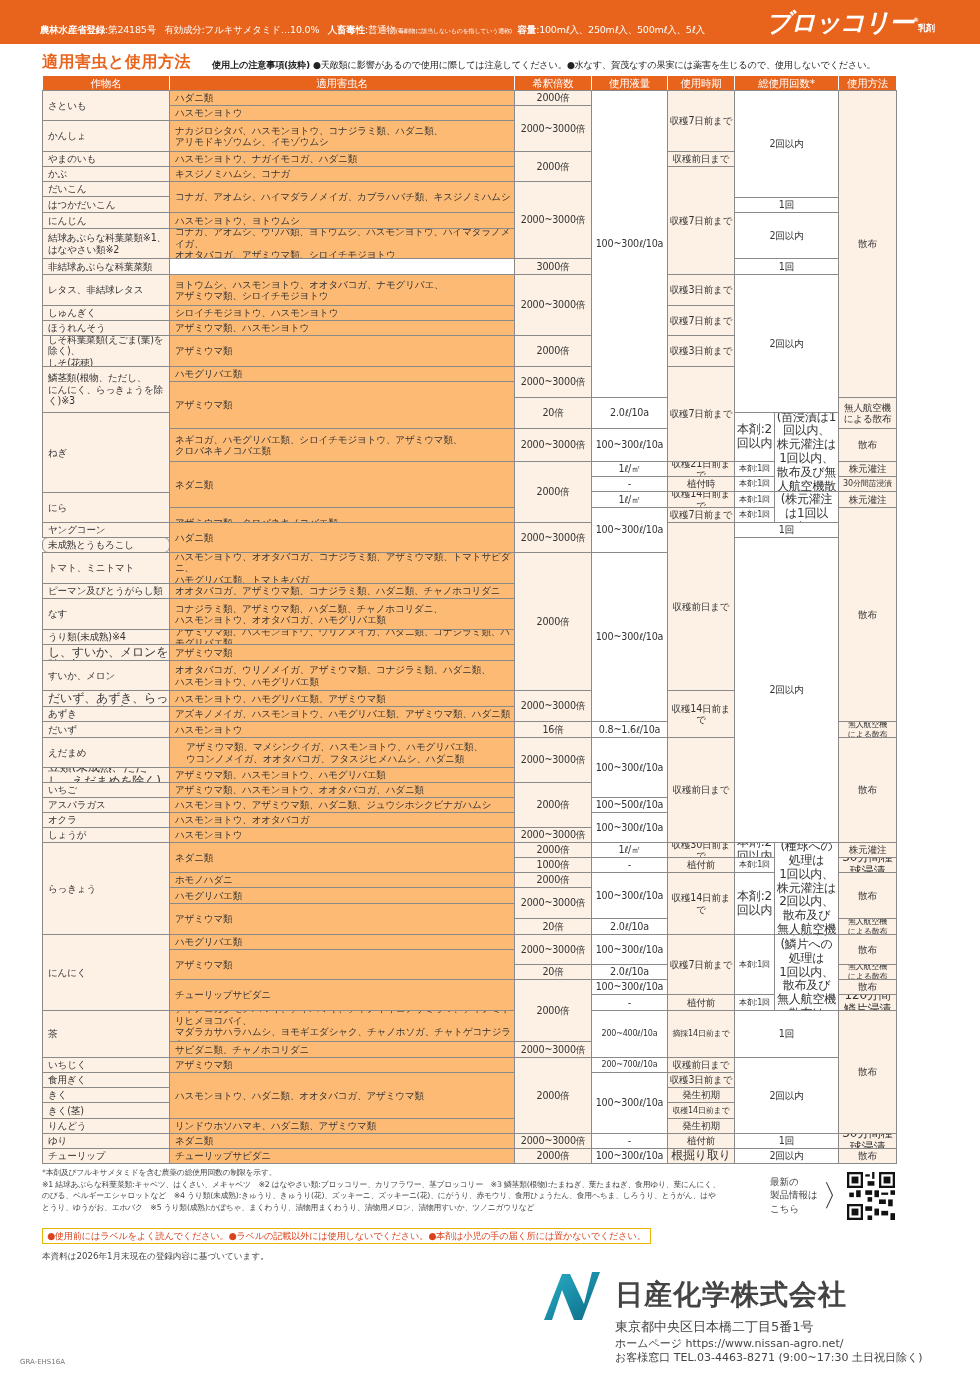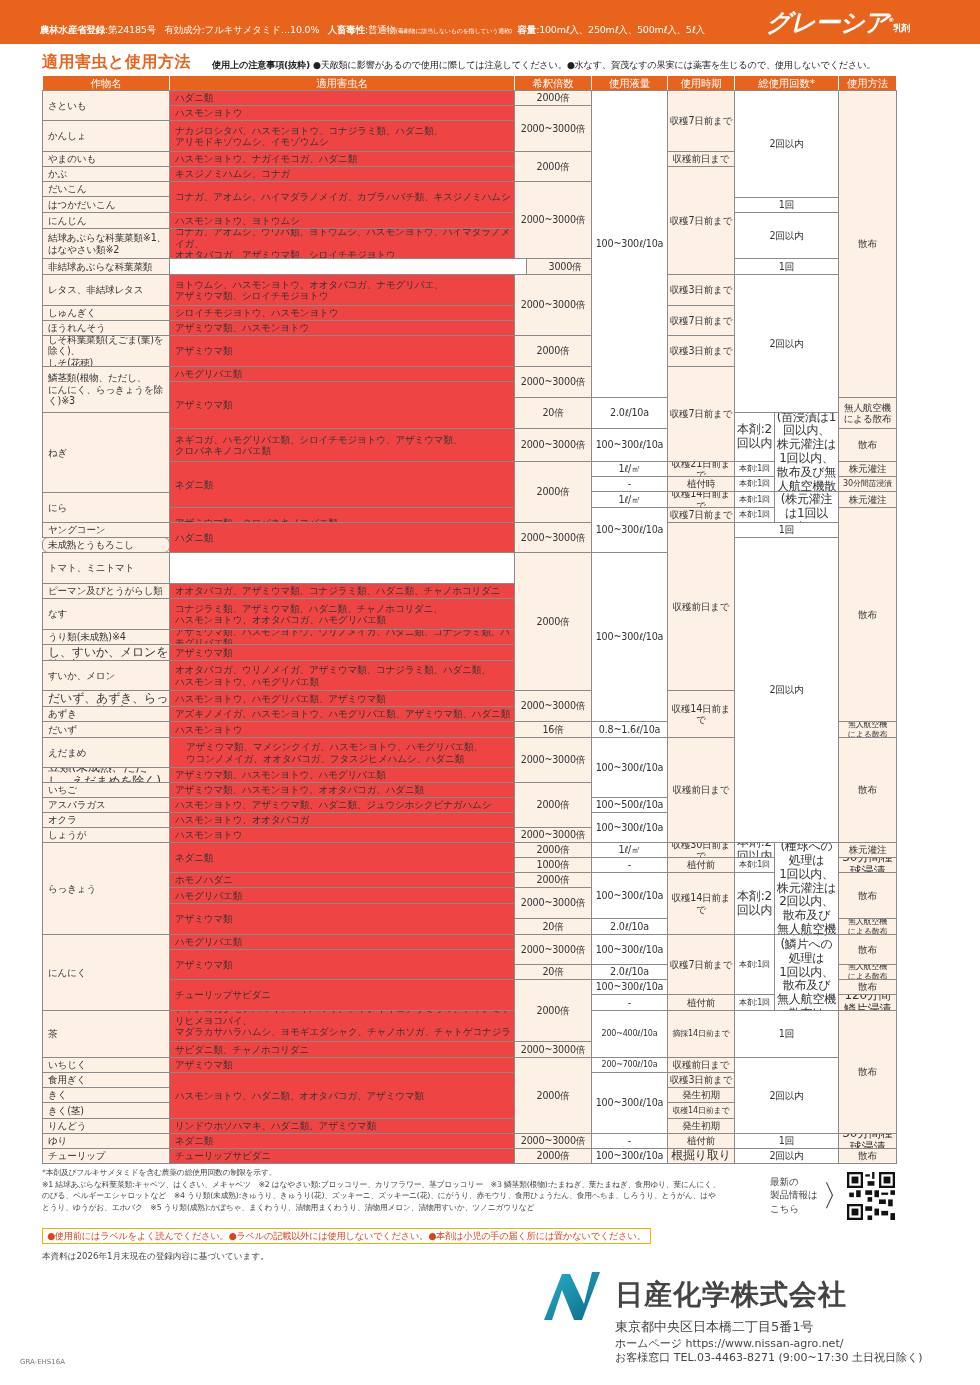--- a/index.html
+++ b/index.html
@@ -11,21 +11,21 @@
 .brand{position:absolute;left:766px;top:6px;font-size:25px;font-weight:bold;font-style:italic;letter-spacing:-1px;color:#fff}
 .brand sup{font-size:6px}
 .brand .emul{font-size:9px;font-style:normal}
 .sec-title{position:absolute;left:42px;top:52px;font-size:16px;color:#e8631c;font-weight:bold;letter-spacing:0.5px}
 .caution{position:absolute;left:212px;top:59px;font-size:9.2px;white-space:nowrap;color:#222;letter-spacing:-0.2px}
 .caution b{font-weight:bold}
 .tbl{position:absolute;left:0;top:0;width:980px;height:1165px}
 .c{position:absolute;display:flex;align-items:center;border:1px solid #8a8a8a;font-size:9.6px;line-height:1.2;overflow:hidden;color:#333;white-space:pre-line;letter-spacing:-0.2px}
 .c.hd{background:#e8631c;color:#fff;justify-content:center;border-color:#fff;font-size:10.5px}
 .c.crop{background:#fdf1e6;padding-left:5px}
-.c.pest{background:#ef4444;padding-left:5px}
+.c.pest{background:#fdba74;padding-left:5px}
 .c.tint{background:#fdf1e6;justify-content:center;text-align:center}
 .c.wh{background:#fff;justify-content:center;text-align:center}
 .c.tiny{font-size:12px;line-height:1.15}
 .c.sm{font-size:8px}
 .foot{position:absolute;left:42px;top:1167px;width:680px;font-size:7.8px;line-height:1.5;color:#444;letter-spacing:-0.2px}
 .warn{position:absolute;left:42px;top:1228px;height:16px;border:1px solid #eab308;color:#d9421a;font-size:9.2px;padding:1px 4px;white-space:nowrap;letter-spacing:-0.2px}
 .basis{position:absolute;left:42px;top:1251px;font-size:8.6px;color:#444}
 .qrtext{position:absolute;left:770px;top:1175px;font-size:9.5px;line-height:1.4;color:#444}
 .chev{position:absolute;left:822px;top:1176px;font-size:30px;color:#444;font-weight:100}
 .qr{position:absolute;left:847px;top:1172px;width:48px;height:48px}
@@ -39,21 +39,21 @@
 </head>
 <body>
 
 <div class="topbar">
   <div class="reg">
     <b>農林水産省登録</b><span>:第24185号</span>&nbsp;&nbsp;
     <span>有効成分</span><span>:フルキサメタミド…10.0%</span>&nbsp;&nbsp;
     <b>人畜毒性</b><span>:普通物</span><span class="sm">(毒劇物に該当しないものを指していう通称)</span>&nbsp;
     <b>容量</b><span>:100mℓ入、250mℓ入、500mℓ入、5ℓ入</span>
   </div>
-  <div class="brand"><span>グレーシア</span><sup>®</sup><span class="emul">乳剤</span></div>
+  <div class="brand"><span>ブロッコリー</span><sup>®</sup><span class="emul">乳剤</span></div>
 </div>
 
 <div class="sec-title">適用害虫と使用方法</div>
 <div class="caution"><b>使用上の注意事項(抜粋)</b> <span>●天敵類に影響があるので使用に際しては注意してください。●水なす、賀茂なすの果実には薬害を生じるので、使用しないでください。</span></div>
 
 <div class="tbl" id="tbl">
     <div class="c hd" style="left: 42px; top: 75px; width: 128px; height: 16px;">作物名</div>
     <div class="c hd" style="left: 169px; top: 75px; width: 346px; height: 16px;">適用害虫名</div>
     <div class="c hd" style="left: 514px; top: 75px; width: 78px; height: 16px;">希釈倍数</div>
     <div class="c hd" style="left: 591px; top: 75px; width: 77px; height: 16px;">使用液量</div>
@@ -121,20 +121,22 @@
     <div class="c pest" style="left: 169px; top: 305px; width: 346px; height: 16px;">シロイチモジヨトウ、ハスモンヨトウ</div>
     <div class="c pest" style="left: 169px; top: 320px; width: 346px; height: 16px;">アザミウマ類、ハスモンヨトウ</div>
     <div class="c pest" style="left: 169px; top: 335px; width: 346px; height: 32px;">アザミウマ類</div>
     <div class="c pest" style="left: 169px; top: 366px; width: 346px; height: 16px;">ハモグリバエ類</div>
     <div class="c pest" style="left: 169px; top: 381px; width: 346px; height: 48px;">アザミウマ類</div>
     <div class="c pest" style="left: 169px; top: 428px; width: 346px; height: 34px;">ネギコガ、ハモグリバエ類、シロイチモジヨトウ、アザミウマ類、
 クロバネキノコバエ類</div>
     <div class="c pest" style="left: 169px; top: 461px; width: 346px; height: 47px;">ネダニ類</div>
     <div class="c pest" style="left: 169px; top: 507px; width: 346px; height: 32px;">アザミウマ類、クロバネキノコバエ類</div>
     <div class="c pest" style="left: 169px; top: 522px; width: 346px; height: 31px;">ハダニ類</div>
+    <div class="c pest" style="left: 169px; top: 552px; width: 346px; height: 32px;">ハスモンヨトウ、オオタバコガ、コナジラミ類、アザミウマ類、トマトサビダニ、
+ハモグリバエ類、トマトキバガ</div>
     <div class="c pest" style="left: 169px; top: 583px; width: 346px; height: 16px;">オオタバコガ、アザミウマ類、コナジラミ類、ハダニ類、チャノホコリダニ</div>
     <div class="c pest" style="left: 169px; top: 598px; width: 346px; height: 32px;">コナジラミ類、アザミウマ類、ハダニ類、チャノホコリダニ、
 ハスモンヨトウ、オオタバコガ、ハモグリバエ類</div>
     <div class="c pest" style="left: 169px; top: 629px; width: 346px; height: 16px;">アザミウマ類、ハスモンヨトウ、ウリノメイガ、ハダニ類、コナジラミ類、ハモグリバエ類</div>
     <div class="c pest" style="left: 169px; top: 644px; width: 346px; height: 17px;">アザミウマ類</div>
     <div class="c pest" style="left: 169px; top: 660px; width: 346px; height: 31px;">オオタバコガ、ウリノメイガ、アザミウマ類、コナジラミ類、ハダニ類、
 ハスモンヨトウ、ハモグリバエ類</div>
     <div class="c pest" style="left: 169px; top: 690px; width: 346px; height: 17px;">ハスモンヨトウ、ハモグリバエ類、アザミウマ類</div>
     <div class="c pest" style="left: 169px; top: 706px; width: 346px; height: 16px;">アズキノメイガ、ハスモンヨトウ、ハモグリバエ類、アザミウマ類、ハダニ類</div>
     <div class="c pest" style="left: 169px; top: 721px; width: 346px; height: 17px;">ハスモンヨトウ</div>
@@ -157,21 +159,21 @@
     <div class="c pest" style="left: 169px; top: 1041px; width: 346px; height: 17px;">サビダニ類、チャノホコリダニ</div>
     <div class="c pest" style="left: 169px; top: 1057px; width: 346px; height: 16px;">アザミウマ類</div>
     <div class="c pest" style="left: 169px; top: 1072px; width: 346px; height: 47px;">ハスモンヨトウ、ハダニ類、オオタバコガ、アザミウマ類</div>
     <div class="c pest" style="left: 169px; top: 1118px; width: 346px; height: 16px;">リンドウホソハマキ、ハダニ類、アザミウマ類</div>
     <div class="c pest" style="left: 169px; top: 1133px; width: 346px; height: 16px;">ネダニ類</div>
     <div class="c pest" style="left: 169px; top: 1148px; width: 346px; height: 16px;">チューリップサビダニ</div>
     <div class="c tint" style="left: 514px; top: 90px; width: 78px; height: 16px;">2000倍</div>
     <div class="c tint" style="left: 514px; top: 105px; width: 78px; height: 47px;">2000~3000倍</div>
     <div class="c tint" style="left: 514px; top: 151px; width: 78px; height: 31px;">2000倍</div>
     <div class="c tint" style="left: 514px; top: 181px; width: 78px; height: 78px;">2000~3000倍</div>
-    <div class="c tint" style="left: 514px; top: 258px; width: 78px; height: 17px; margin-left: 12px;">3000倍</div>
+    <div class="c tint" style="left: 514px; top: 258px; width: 78px; height: 17px;">3000倍</div>
     <div class="c tint" style="left: 514px; top: 274px; width: 78px; height: 62px;">2000~3000倍</div>
     <div class="c tint" style="left: 514px; top: 335px; width: 78px; height: 32px;">2000倍</div>
     <div class="c tint" style="left: 514px; top: 366px; width: 78px; height: 32px;">2000~3000倍</div>
     <div class="c tint" style="left: 514px; top: 397px; width: 78px; height: 32px;">20倍</div>
     <div class="c tint" style="left: 514px; top: 428px; width: 78px; height: 34px;">2000~3000倍</div>
     <div class="c tint" style="left: 514px; top: 461px; width: 78px; height: 62px;">2000倍</div>
     <div class="c tint" style="left: 514px; top: 522px; width: 78px; height: 31px;">2000~3000倍</div>
     <div class="c tint" style="left: 514px; top: 552px; width: 78px; height: 139px;">2000倍</div>
     <div class="c tint" style="left: 514px; top: 690px; width: 78px; height: 32px;">2000~3000倍</div>
     <div class="c tint" style="left: 514px; top: 721px; width: 78px; height: 17px;">16倍</div>

